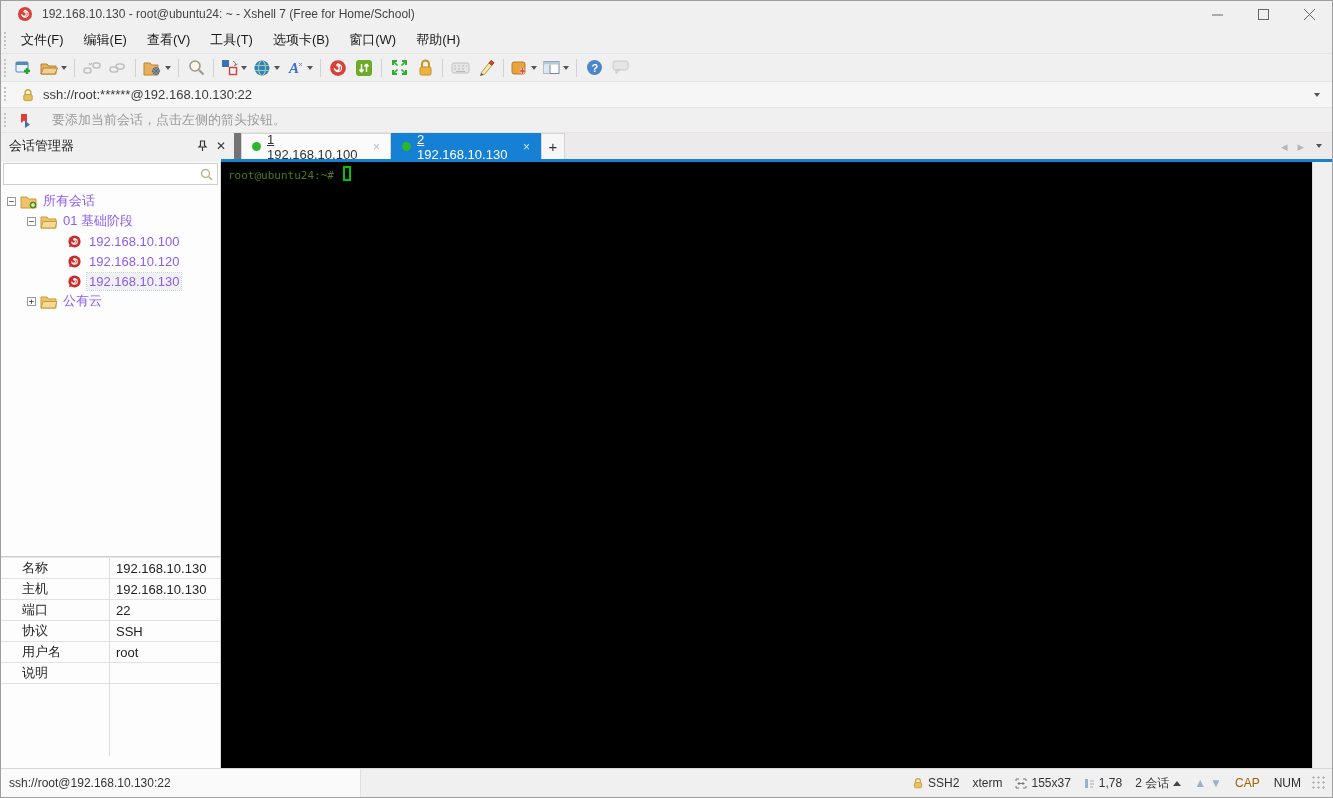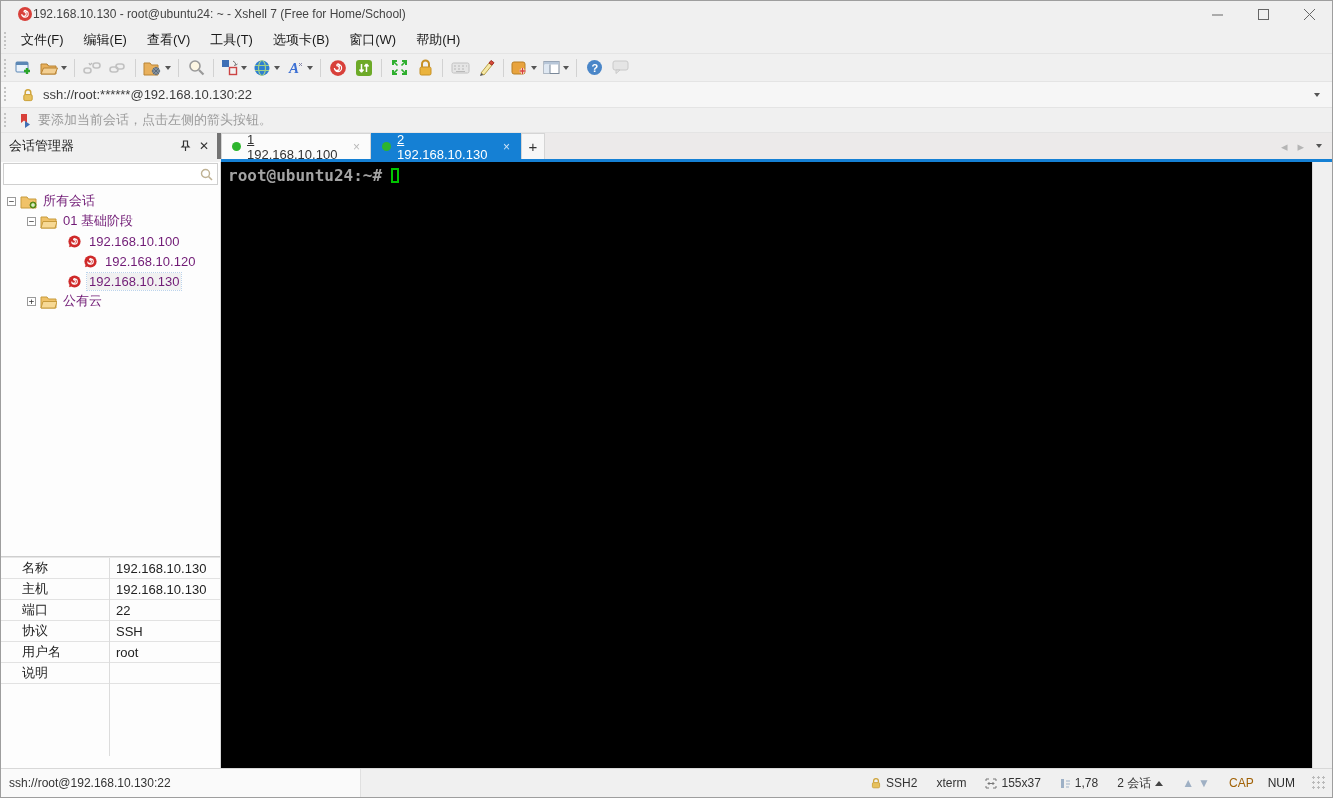--- a/index.html
+++ b/index.html
@@ -3,21 +3,21 @@
 <meta charset="utf-8">
 <style>
   * { margin:0; padding:0; box-sizing:border-box; }
   html,body { width:1333px; height:798px; overflow:hidden; }
   body { font-family:"Liberation Sans","DejaVu Sans",sans-serif; font-size:13px; color:#222; background:#f0f0f0; }
   .window { width:1333px; height:798px; border:1px solid #9e9e9e; display:flex; flex-direction:column; background:#f0f0f0; }
 
   
   .titlebar { height:26px; display:flex; align-items:center; background:#f0f0f0; flex:0 0 auto; }
   .titlebar .app-icon { margin-left:16px; width:16px; height:16px; }
-  .titlebar .title { margin-left:0; color:#444; font-size:12px; }
+  .titlebar .title { margin-left:9px; color:#444; font-size:12px; }
   .win-controls { margin-left:auto; display:flex; height:100%; }
   .win-btn { width:46px; height:100%; display:flex; align-items:center; justify-content:center; color:#666; font-size:13px; }
   .win-btn svg { stroke:#666; }
 
   
   .grip { width:5px; align-self:stretch; margin:4px 3px 4px 2px;
           background-image:radial-gradient(#c3c3c3 1px, transparent 1.2px); background-size:4px 4px; }
   .bar { display:flex; align-items:center; flex:0 0 auto; border-bottom:1px solid #e4e4e4; }
 
   
@@ -31,25 +31,25 @@
   .tb-sep { width:1px; height:18px; background:#d2d2d2; margin:0 4px; }
   .caret { width:0; height:0; border-left:3.5px solid transparent; border-right:3.5px solid transparent; border-top:4px solid #555; margin-left:2px; }
 
   
   .addressbar { height:26px; background:#f6f6f6; }
   .addr-text { margin-left:8px; color:#3c3c3c; font-size:13px; }
   .addr-caret { margin-left:auto; margin-right:12px; }
 
   
   .infobar { height:25px; background:#f0f0f0; }
-  .info-text { margin-left:4px; color:#9b9b9b;text-align:center; }
+  .info-text { margin-left:18px; color:#9b9b9b;text-align:center; }
 
   
   .tabrow { height:26px; display:flex; flex:0 0 auto; background:#eceaea; }
-  .side-header { width:220px; flex:0 0 auto; display:flex; align-items:center; background:#f0f0f0; border-right:4px solid #737373; }
+  .side-header { width:240px; flex:0 0 auto; display:flex; align-items:center; background:#f0f0f0; border-right:7px solid #737373; }
   .side-header .sh-title { margin-left:8px; color:#222; }
   .sh-icons { margin-left:auto; display:flex; align-items:center; gap:8px; margin-right:8px; color:#333; }
   .tabs { flex:1; display:flex; align-items:stretch; }
   .tab { display:flex; align-items:center; gap:6px; padding:0 10px; width:150px; background:#fbfbfb; border:1px solid #d5d5d5; border-bottom:none; color:#333; }
   .tab .dot { width:9px; height:9px; border-radius:50%; background:#2db52d; flex:0 0 auto; }
   .tab .t-num { text-decoration:underline; }
   .tab .t-close { margin-left:auto; color:#b9b9b9; font-size:12px; }
   .tab.active { background:#1580d4; border-color:#1580d4; color:#fff; }
   .tab.active .t-close { color:#cfe4f7; }
   .tab-add { width:24px; display:flex; align-items:center; justify-content:center; border:1px solid #d5d5d5; border-bottom:none; background:#f7f7f7; font-size:15px; color:#333; }
@@ -60,38 +60,38 @@
   .main { flex:1; display:flex; min-height:0; }
   .sidebar { width:220px; flex:0 0 auto; background:#fdfdfd; border-right:1px solid #d8d8d8; display:flex; flex-direction:column; }
   .searchbox { height:22px; margin:1px 2px 2px 2px; border:1px solid #cfcfcf; background:#fff; display:flex; align-items:center; }
   .searchbox input { flex:1; border:none; outline:none; height:18px; padding-left:4px; font-size:12px; background:transparent; }
   .tree { flex:1; padding-top:4px; overflow:hidden; }
   .tree-row { height:20px; display:flex; align-items:center; gap:4px; white-space:nowrap; }
   .tree-row.selected .label { background:#f1f1f1; outline:1px dotted #bcd4ec; }
   .expander { width:9px; height:9px; border:1px solid #9a9a9a; background:#fff; font-size:9px; line-height:7px; text-align:center; color:#333; flex:0 0 auto; font-family:"DejaVu Sans Mono",monospace; }
   .exp-spacer { width:9px; flex:0 0 auto; }
   .tree .icon16 { width:17px; height:15px; flex:0 0 auto; }
-  .tree .label { color:#701a75; padding:1px 2px; }
+  .tree .label { color:#8b5cf6; padding:1px 2px; }
 
   .splitter { height:2px; background:#e6e6e6; border-top:1px solid #cfcfcf; flex:0 0 auto; }
   .props { flex:0 0 auto; height:210px; position:relative; background:#fdfdfd; }
   .props .vline { position:absolute; left:108px; top:0; bottom:12px; width:1px; background:#dcdcdc; }
   .prop-row { height:21px; display:flex; align-items:center; border-bottom:1px solid #e2e2e2; }
   .prop-label { width:108px; padding-left:21px; color:#222; }
   .prop-value { padding-left:7px; color:#222; }
 
   .terminal { flex:1; background:#000; position:relative; display:flex; }
-  .term-body { flex:1; padding:4px 2px 0 7px; font-family:"DejaVu Sans Mono","Liberation Mono",monospace; font-size:16px; font-weight:bold; color:#a3a3a3; }
+  .term-body { flex:1; padding:4px 2px 0 7px; font-family:"DejaVu Sans Mono","Liberation Mono",monospace; font-size:11px; font-weight:normal; color:#4d7c0f; }
   .cursor { display:inline-block; width:8px; height:15px; border:2px solid #00c400; margin-left:9px; vertical-align:-2px; }
   .term-scrollbar { width:20px; flex:0 0 auto; background:#f0f0f0; border-left:1px solid #dadada; }
 
   
   .statusbar { height:29px; flex:0 0 auto; display:flex; align-items:center; background:#f0f0f0; border-top:1px solid #d8d8d8; font-size:12px; color:#333; }
   .sb-left { width:360px; align-self:stretch; display:flex; align-items:center; padding-left:8px; background:#fafafa; border-right:1px solid #e0e0e0; }
-  .sb-right { margin-left:auto; display:flex; align-items:center; gap:7px; padding-right:6px; }
+  .sb-right { margin-left:auto; display:flex; align-items:center; gap:1px; padding-right:6px; }
   .sb-seg { display:flex; align-items:center; gap:4px; padding:0 6px; }
   .sb-dim { color:#a16207; }
   .sb-num { color:#2b2b2b; }
   .sb-tri-up { width:0; height:0; border-left:4px solid transparent; border-right:4px solid transparent; border-bottom:5px solid #444; }
   .sb-arrow { color:#9fb0c4; font-size:12px; }
   .grip-corner { width:14px; height:14px; margin-left:4px;
      background-image:radial-gradient(#b9b9b9 1.2px, transparent 1.4px); background-size:5px 5px; background-position:bottom right; }
 
   svg { display:block; }
 </style>
@@ -369,21 +369,21 @@
         </div>
         <div class="tree-row" style="padding-left:52px">
           <span class="exp-spacer"></span>
           <svg class="icon16" viewBox="0 0 16 16">
               <circle cx="8" cy="8" r="6.5" fill="#cf2a2a"></circle>
               <path d="M8 8 m0 -3 a3 3 0 1 1 -3 3 a2 2 0 1 0 2 -2 a1 1 0 1 1 .9 .9" stroke="#fff" stroke-width="1.1" fill="none"></path>
               <path d="M2.5 13.5 L5 11.5" stroke="#cf2a2a" stroke-width="1.8"></path>
             </svg>
           <span class="label">192.168.10.100</span>
         </div>
-        <div class="tree-row" style="padding-left:68px">
+        <div class="tree-row" style="padding-left:52px">
           <span class="exp-spacer"></span>
           <svg class="icon16" viewBox="0 0 16 16">
               <circle cx="8" cy="8" r="6.5" fill="#cf2a2a"></circle>
               <path d="M8 8 m0 -3 a3 3 0 1 1 -3 3 a2 2 0 1 0 2 -2 a1 1 0 1 1 .9 .9" stroke="#fff" stroke-width="1.1" fill="none"></path>
               <path d="M2.5 13.5 L5 11.5" stroke="#cf2a2a" stroke-width="1.8"></path>
             </svg>
           <span class="label">192.168.10.120</span>
         </div>
         <div class="tree-row selected" style="padding-left:52px">
           <span class="exp-spacer"></span>

